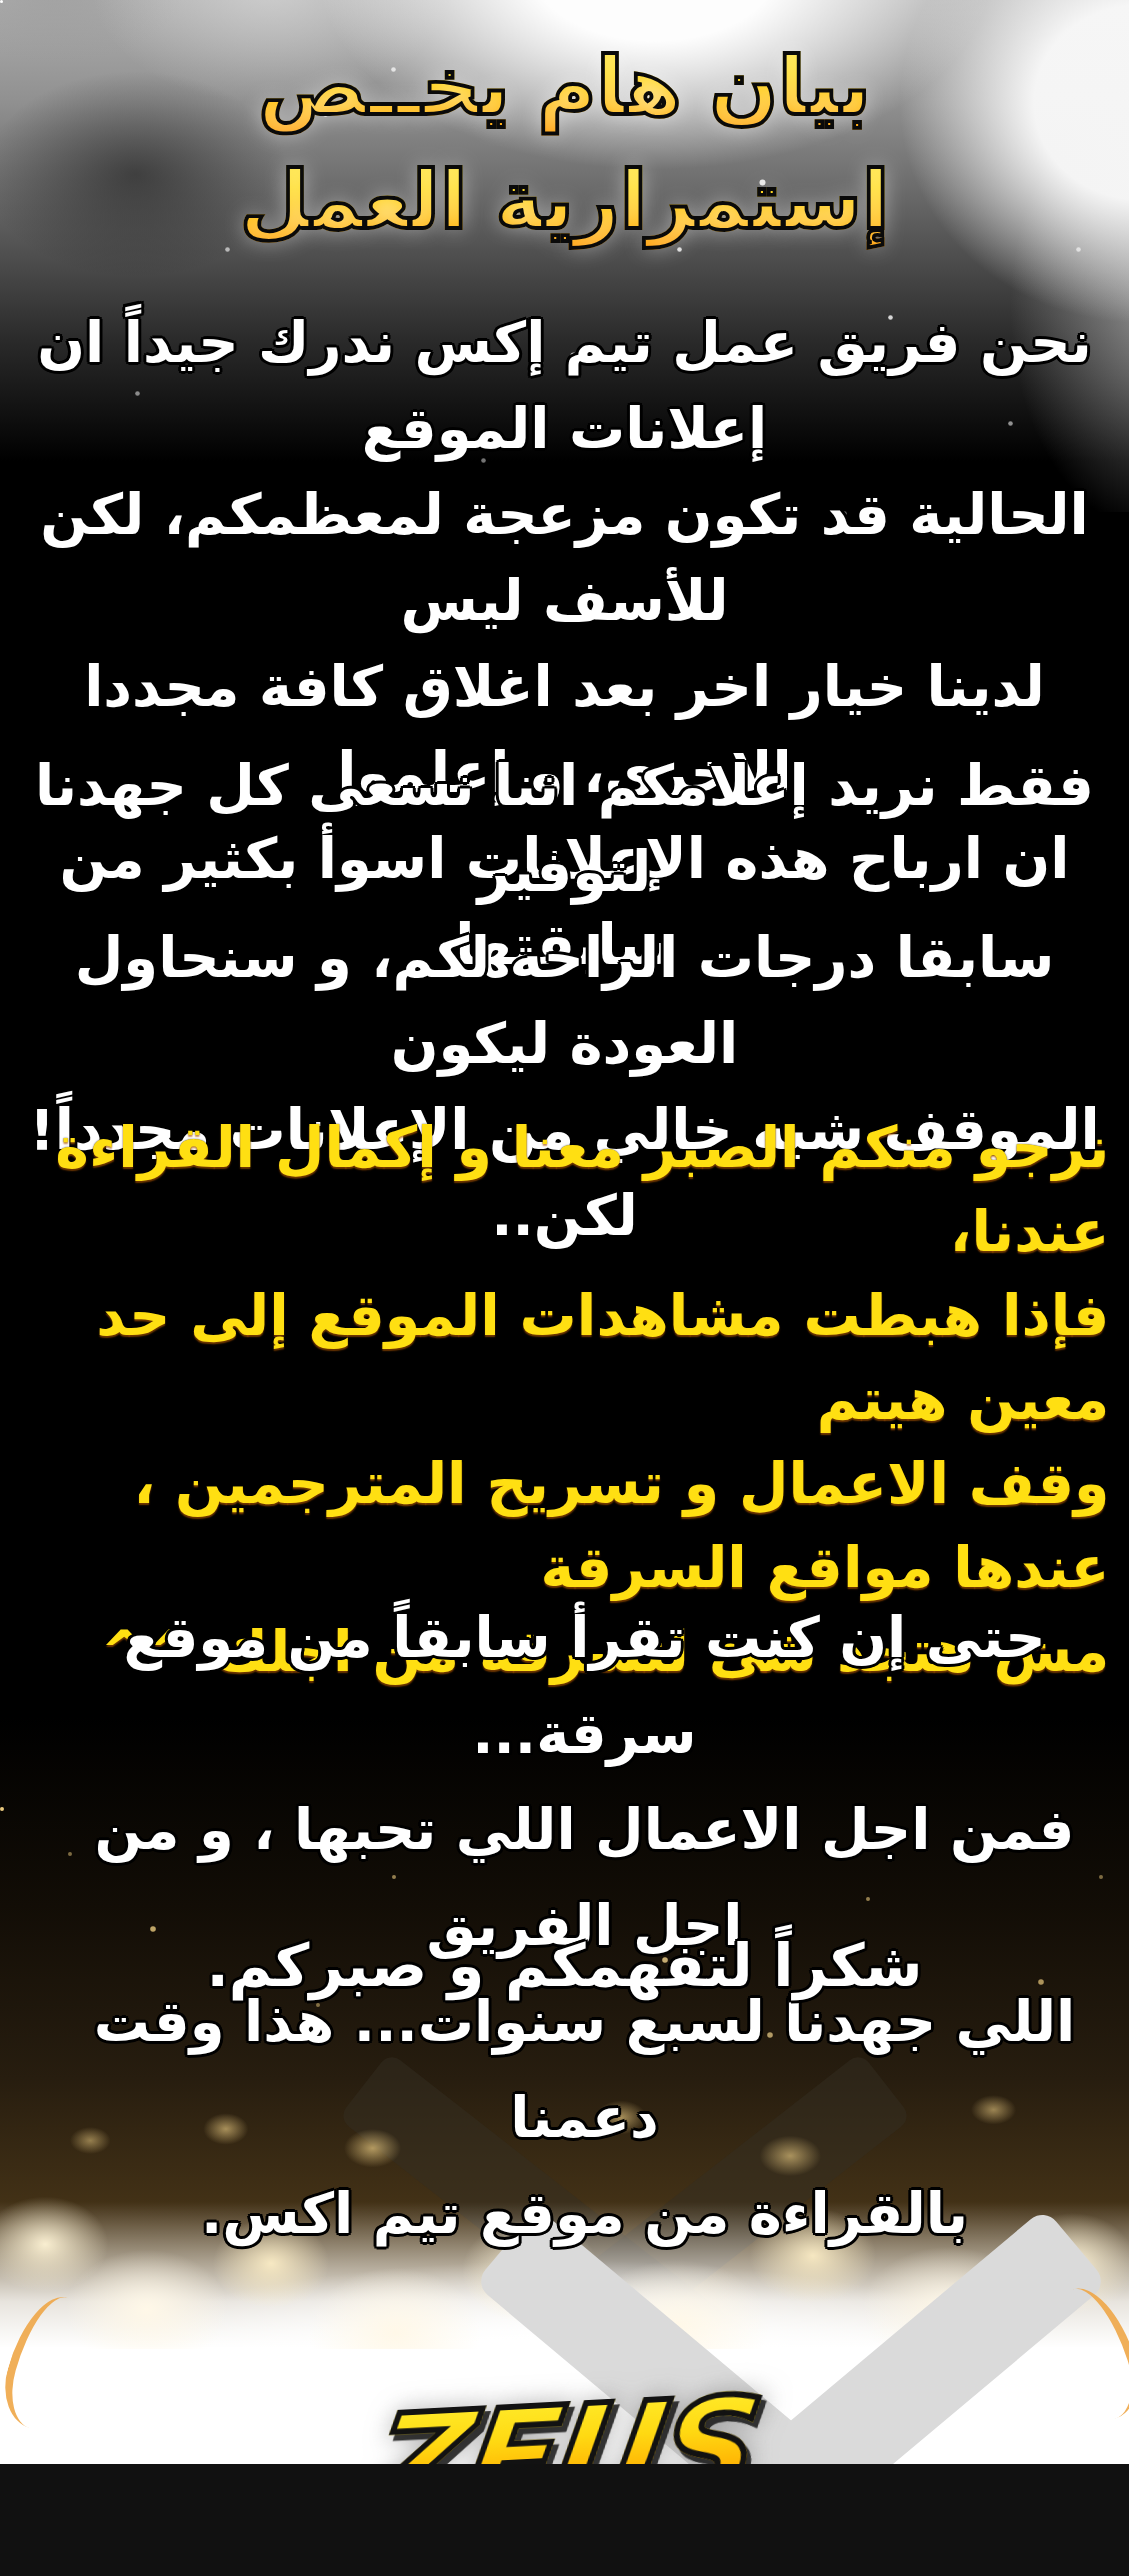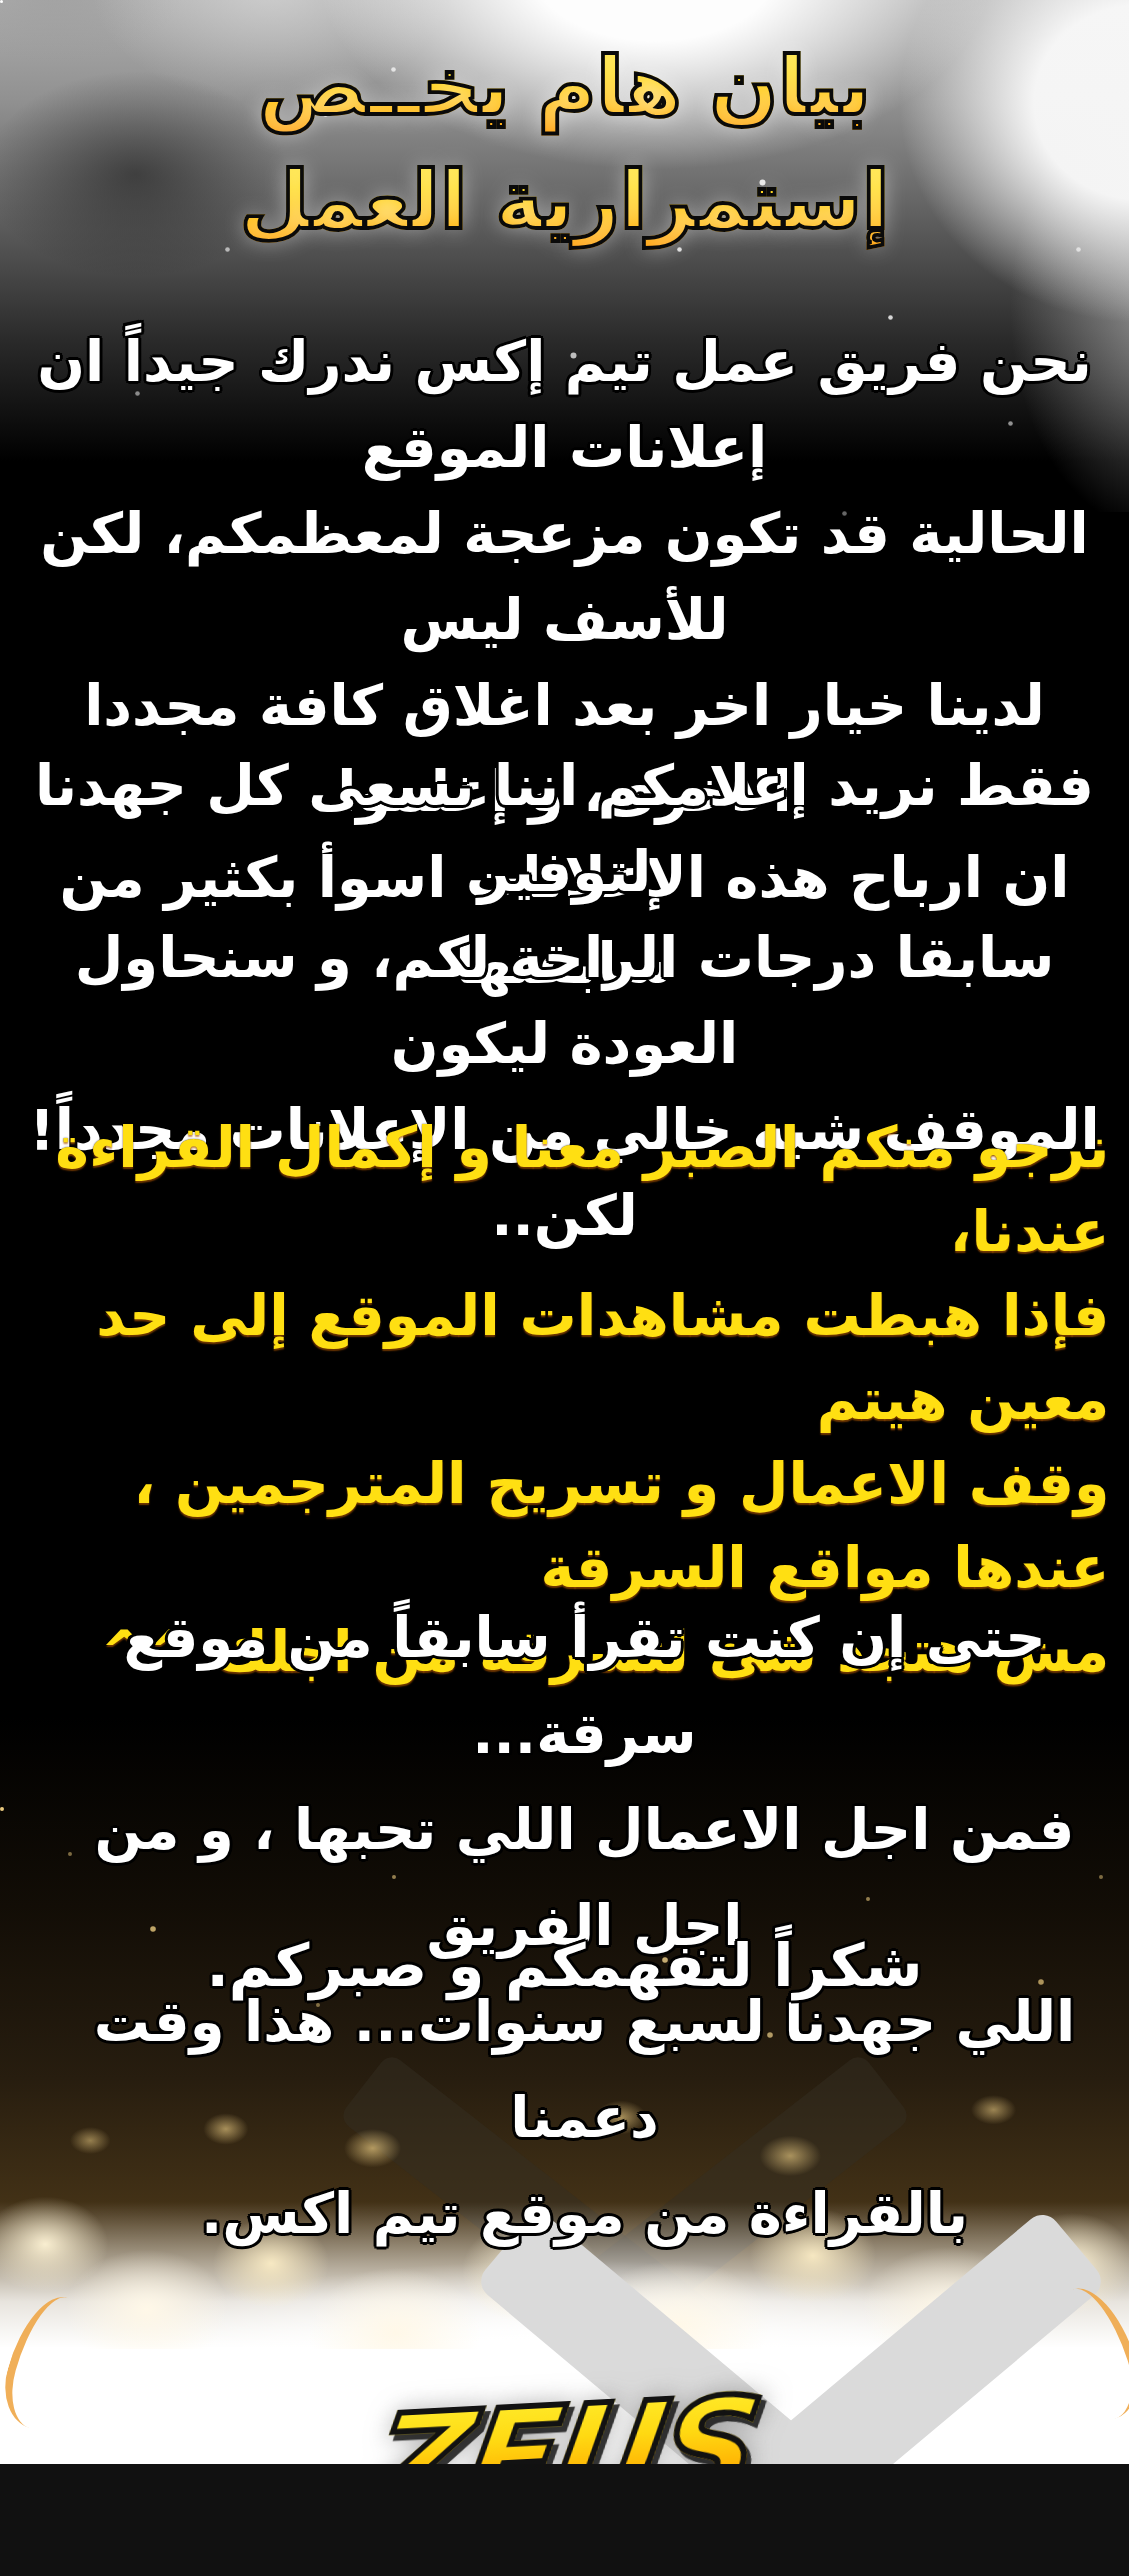--- a/index.html
+++ b/index.html
@@ -93,21 +93,21 @@
     background:linear-gradient(180deg,#fff176 0%,#ffd90f 38%,#ffb300 72%,#ff8f00 100%);
     -webkit-background-clip:text;background-clip:text;color:transparent;
     -webkit-text-stroke:3.8px #0a0a0a;
     text-shadow:0 0 21px rgba(255,255,255,.55);
   }
   .para{position:absolute;left:0;width:100%;padding:0 19.6px;box-sizing:border-box;
         text-align:center;direction:rtl;font-weight:bold;font-size:56px;color:#fff;}
   .para .line{line-height:86px;
     text-shadow:2.3px 2.3px 0 #000,-2.3px 2.3px 0 #000,2.3px -2.3px 0 #000,-2.3px -2.3px 0 #000,
                 0 3px 0 #000,0 -3px 0 #000,3px 0 0 #000,-3px 0 0 #000;}
-  .p1{top:319px;}
+  .p1{top:300px;}
   .p2{top:743px;}
   .para-yellow{top:1105px;color:#ffdf12;font-size:57px;}
   .para-yellow .line{line-height:84px;
     text-shadow:0 2.3px 1.5px rgba(186,92,0,.6),0 0 1.5px rgba(0,0,0,.8);text-align:right;}
   .p4{top:1590px;margin-left:20px;}
   .p4 .line{line-height:96px;}
   .closing{top:1921px;font-size:59px;}
   .closing .line{line-height:90px;}
   
   .logo{position:absolute;top:2378px;left:0;width:100%;text-align:center;}

